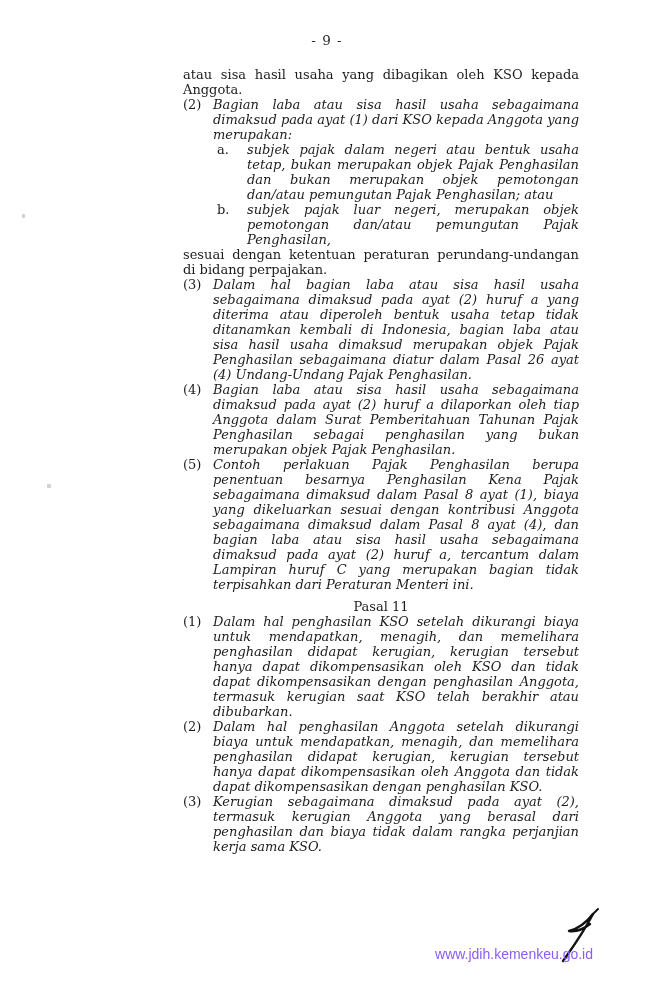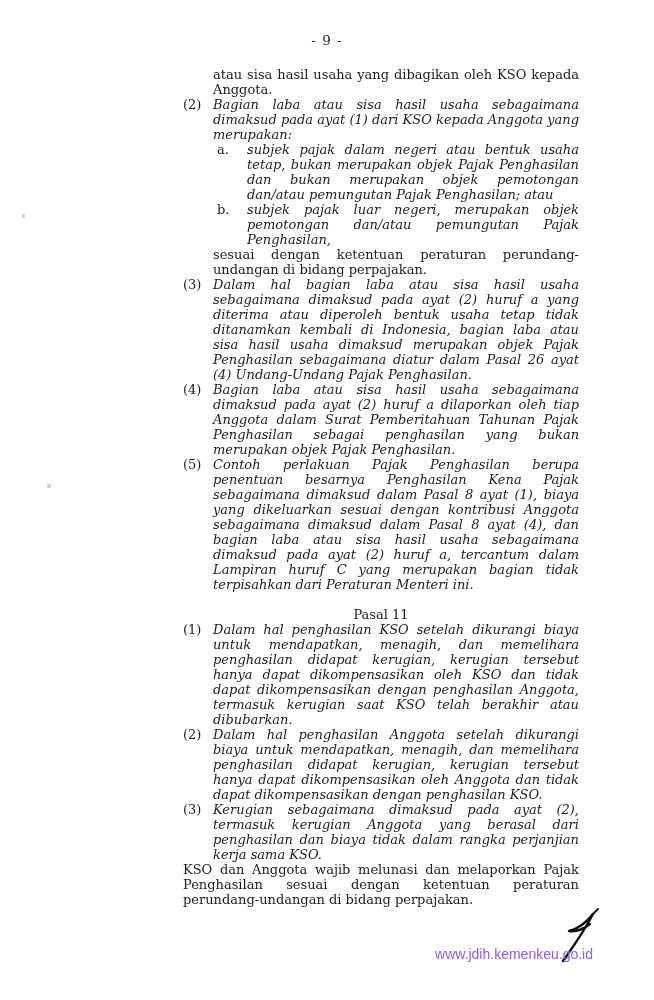--- a/index.html
+++ b/index.html
@@ -29,21 +29,20 @@
     position: absolute;
     top: 67px;
     left: 183px;
     width: 396px;
     font-size: 13px;
     line-height: 15px;
     color: #1c1c1c;
   }
   .blk { margin: 0; }
   .hang {
-    margin-left: 30px;
     text-align: justify;
   }
   .item {
     display: flex;
     align-items: flex-start;
   }
   .item > .label {
     flex: 0 0 30px;
   }
   .item > .text {
@@ -55,21 +54,21 @@
     margin-left: 34px;
   }
   .sub > .label {
     flex: 0 0 30px;
   }
   .para {
     text-align: justify;
   }
   .heading {
     text-align: center;
-    margin-top: 15px;
+    margin-top: 7px;
   }
   .footer-link {
     position: absolute;
     top: 946px;
     right: 61px;
     font-family: "Liberation Sans", sans-serif;
     font-size: 14px;
     color: #8b5cf6;
     text-decoration: none;
     cursor: pointer;
@@ -146,21 +145,20 @@
     <span class="label">(2)</span>
     <div class="text">Dalam hal penghasilan Anggota setelah dikurangi biaya untuk mendapatkan, menagih, dan memelihara penghasilan didapat kerugian, kerugian tersebut hanya dapat dikompensasikan oleh Anggota dan tidak dapat dikompensasikan dengan penghasilan KSO.</div>
   </div>
 
   <div class="blk item">
     <span class="label">(3)</span>
     <div class="text">Kerugian sebagaimana dimaksud pada ayat (2), termasuk kerugian Anggota yang berasal dari penghasilan dan biaya tidak dalam rangka perjanjian kerja sama KSO.</div>
   </div>
 
 
-  <div class="blk para">KSO dan Anggota wajib melunasi dan melaporkan Pajak Penghasilan sesuai dengan ketentuan peraturan perundang-undangan di bidang perpajakan.</div>
 
 </div>
 
 <svg class="paraf" viewBox="0 0 50 62" xmlns="http://www.w3.org/2000/svg">
   <path d="M 7 58 C 14 48, 26 32, 37 11 C 30 20, 21 26, 13 28 C 21 29, 29 25, 34 21" fill="none" stroke="#111111" stroke-width="2.4" stroke-linecap="round" stroke-linejoin="round"></path>
   <path d="M 35 13 C 38 10, 40 8, 42 6" fill="none" stroke="#111111" stroke-width="2" stroke-linecap="round"></path>
 </svg>
 
 <a class="footer-link" href="#">www.jdih.kemenkeu.go.id</a>
 

